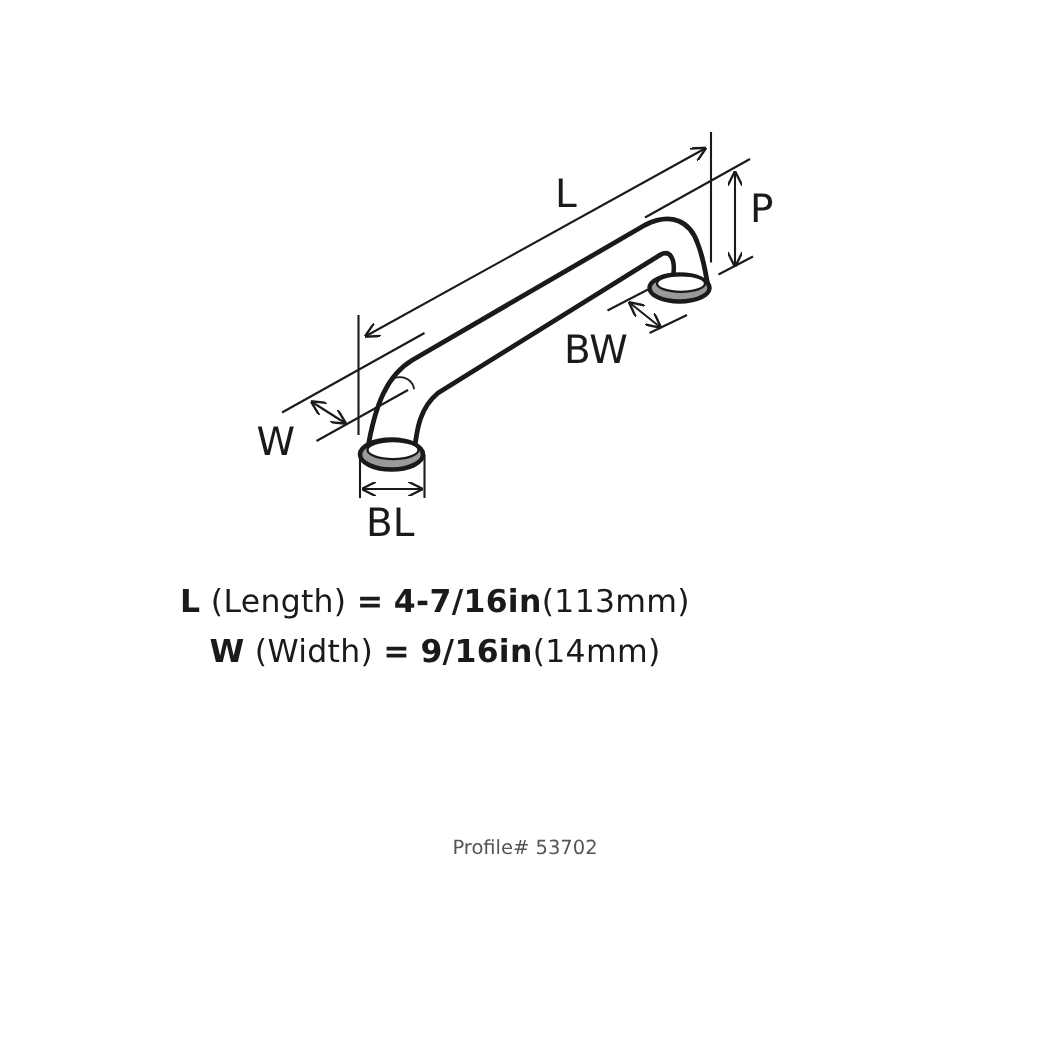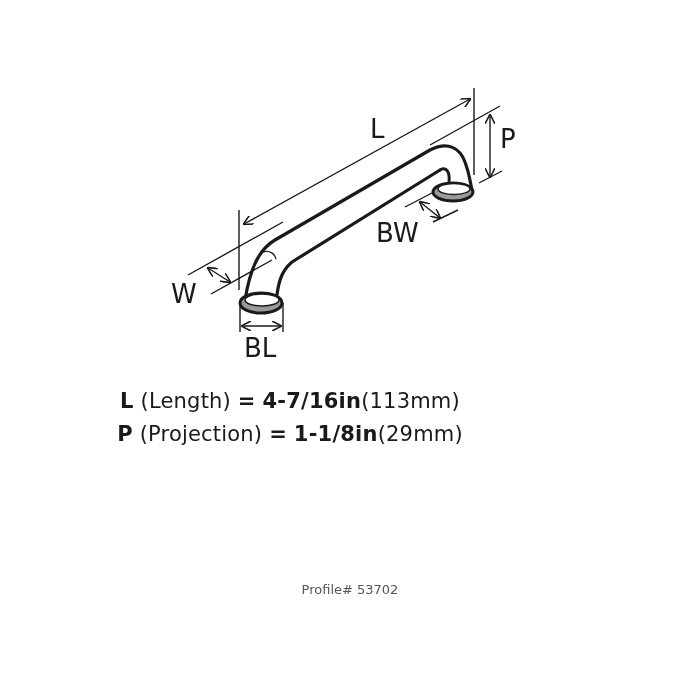--- a/index.html
+++ b/index.html
@@ -47,21 +47,20 @@
     .spec-line .inch { font-weight: bold; }
     .spec-line .mm { font-weight: normal; }
     .profile {
       position: absolute;
       left: 0;
       top: 558px;
       width: 700px;
       text-align: center;
       font-size: 13px;
       color: #555555;
-      margin-top: 24px;
     }
   </style>
 </head>
 <body>
 
 <svg class="drawing" viewBox="0 0 700 380" width="700" height="380" xmlns="http://www.w3.org/2000/svg">
   <defs>
     <marker id="arr" viewBox="0 0 10 10" refX="9" refY="5" markerWidth="7" markerHeight="7" orient="auto-start-reverse">
       <path d="M0,0 L10,5 L0,10" fill="none" stroke="#1a1a1a" stroke-width="1.6"></path>
     </marker>
@@ -127,20 +126,20 @@
 </svg>
 
 <div class="specs">
   <div class="spec-line">
     <span class="abbr">L</span>
     <span class="desc">(Length)</span>
     <span class="eq">=</span>
     <span class="inch">4-7/16in</span><span class="mm">(113mm)</span>
   </div>
   <div class="spec-line">
-    <span class="abbr">P</span>
-    <span class="desc">(Projection)</span>
+    <span class="abbr">W</span>
+    <span class="desc">(Width)</span>
     <span class="eq">=</span>
-    <span class="inch">1-1/8in</span><span class="mm">(29mm)</span>
+    <span class="inch">9/16in</span><span class="mm">(14mm)</span>
   </div>
 </div>
 
 <div class="profile">Profile# 53702</div>
 
 </body></html>

